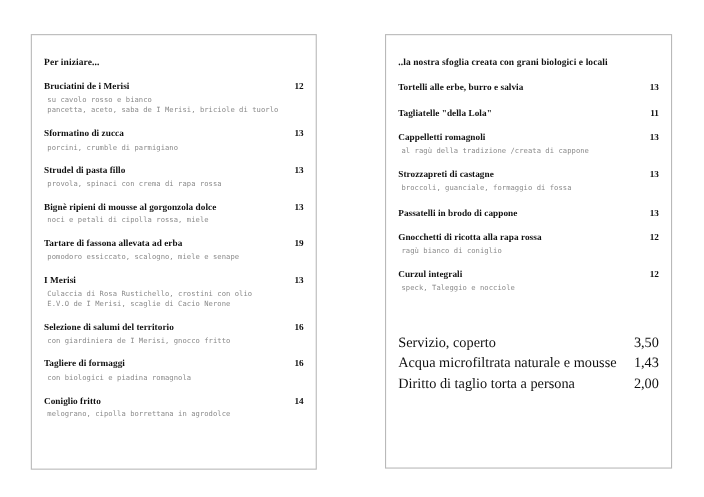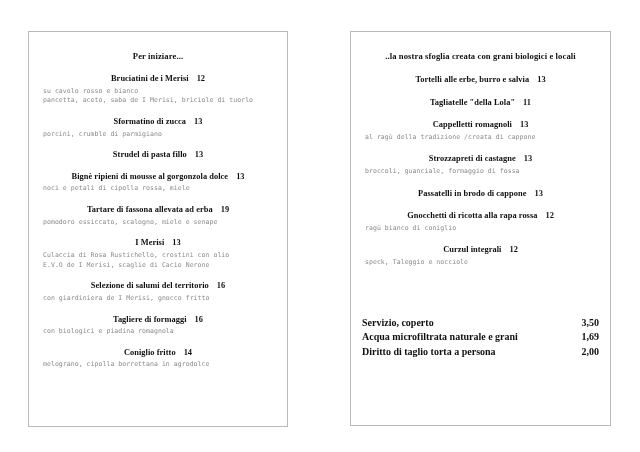--- a/index.html
+++ b/index.html
@@ -34,21 +34,21 @@
     height: 396px;
   }
   .panel-right {
     left: 350px;
     width: 261px;
     height: 395px;
     display: flex;
     flex-direction: column;
   }
   .section-title {
-    text-align: center;
+    text-align: left;
     font-weight: bold;
     font-size: 8.6px;
     letter-spacing: 0.1px;
     margin: 10px 0 13px 0;
     color: #111111;
   }
   .panel-right .section-title {
     margin: 10px 0 14px 0;
   }
   .items {
@@ -59,21 +59,21 @@
   }
   .panel-right .item {
     margin-bottom: 12px;
   }
   .item:last-child {
     margin-bottom: 0;
   }
   .item-head {
     display: flex;
     align-items: baseline;
-    justify-content: center;
+    justify-content: space-between;
     gap: 8px;
   }
   .item-name {
     font-weight: bold;
     font-size: 8.4px;
     line-height: 1.25;
     color: #101010;
     letter-spacing: 0.05px;
   }
   .item-price {
@@ -101,22 +101,22 @@
   }
   .charges {
     margin-top: auto;
     padding-bottom: 56px;
   }
   .charge-row {
     display: flex;
     align-items: baseline;
     justify-content: space-between;
     gap: 3px;
-    font-weight: bold;
-    font-size: 10px;
+    font-weight: normal;
+    font-size: 13px;
     line-height: 1.45;
     color: #101010;
   }
   .charge-price {
     white-space: nowrap;
     flex: 0 0 auto;
   }
 </style>
 </head>
 <body>
@@ -142,20 +142,23 @@
             <span class="item-price">13</span>
           </div>
           <div class="item-desc">
             <div>porcini, crumble di parmigiano</div>
           </div>
         </div>
         <div class="item">
           <div class="item-head">
             <span class="item-name">Strudel di pasta fillo</span>
             <span class="item-price">13</span>
+          </div>
+          <div class="item-desc">
+            <div>provola, spinaci con crema di rapa rossa</div>
           </div>
         </div>
         <div class="item">
           <div class="item-head">
             <span class="item-name">Bignè ripieni di mousse al gorgonzola dolce</span>
             <span class="item-price">13</span>
           </div>
           <div class="item-desc">
             <div>noci e petali di cipolla rossa, miele</div>
           </div>
@@ -267,22 +270,22 @@
           </div>
         </div>
       </div>
     <div class="spacer"></div>
     <div class="charges">
         <div class="charge-row">
           <span class="charge-label">Servizio, coperto</span>
           <span class="charge-price">3,50</span>
         </div>
         <div class="charge-row">
-          <span class="charge-label">Acqua microfiltrata naturale e grani</span>
-          <span class="charge-price">1,69</span>
+          <span class="charge-label">Acqua microfiltrata naturale e mousse</span>
+          <span class="charge-price">1,43</span>
         </div>
         <div class="charge-row">
           <span class="charge-label">Diritto di taglio torta a persona</span>
           <span class="charge-price">2,00</span>
         </div>
       </div>
   </section>
 
 </div>
 

